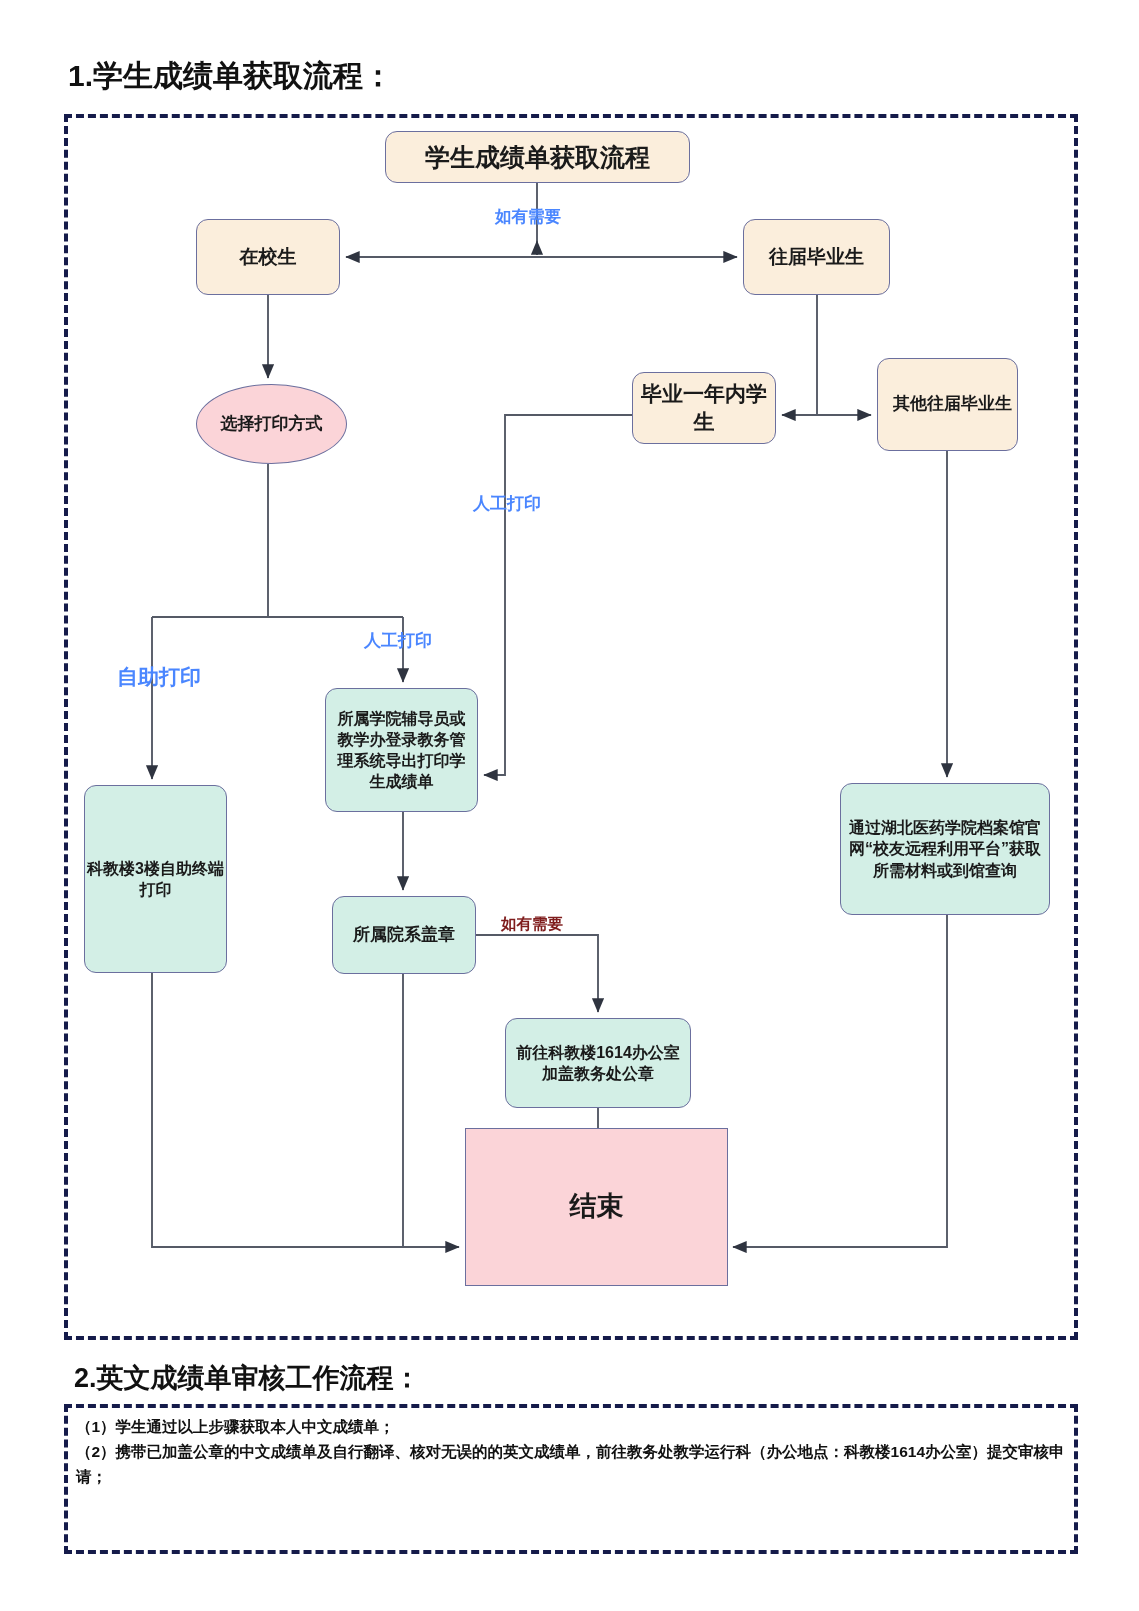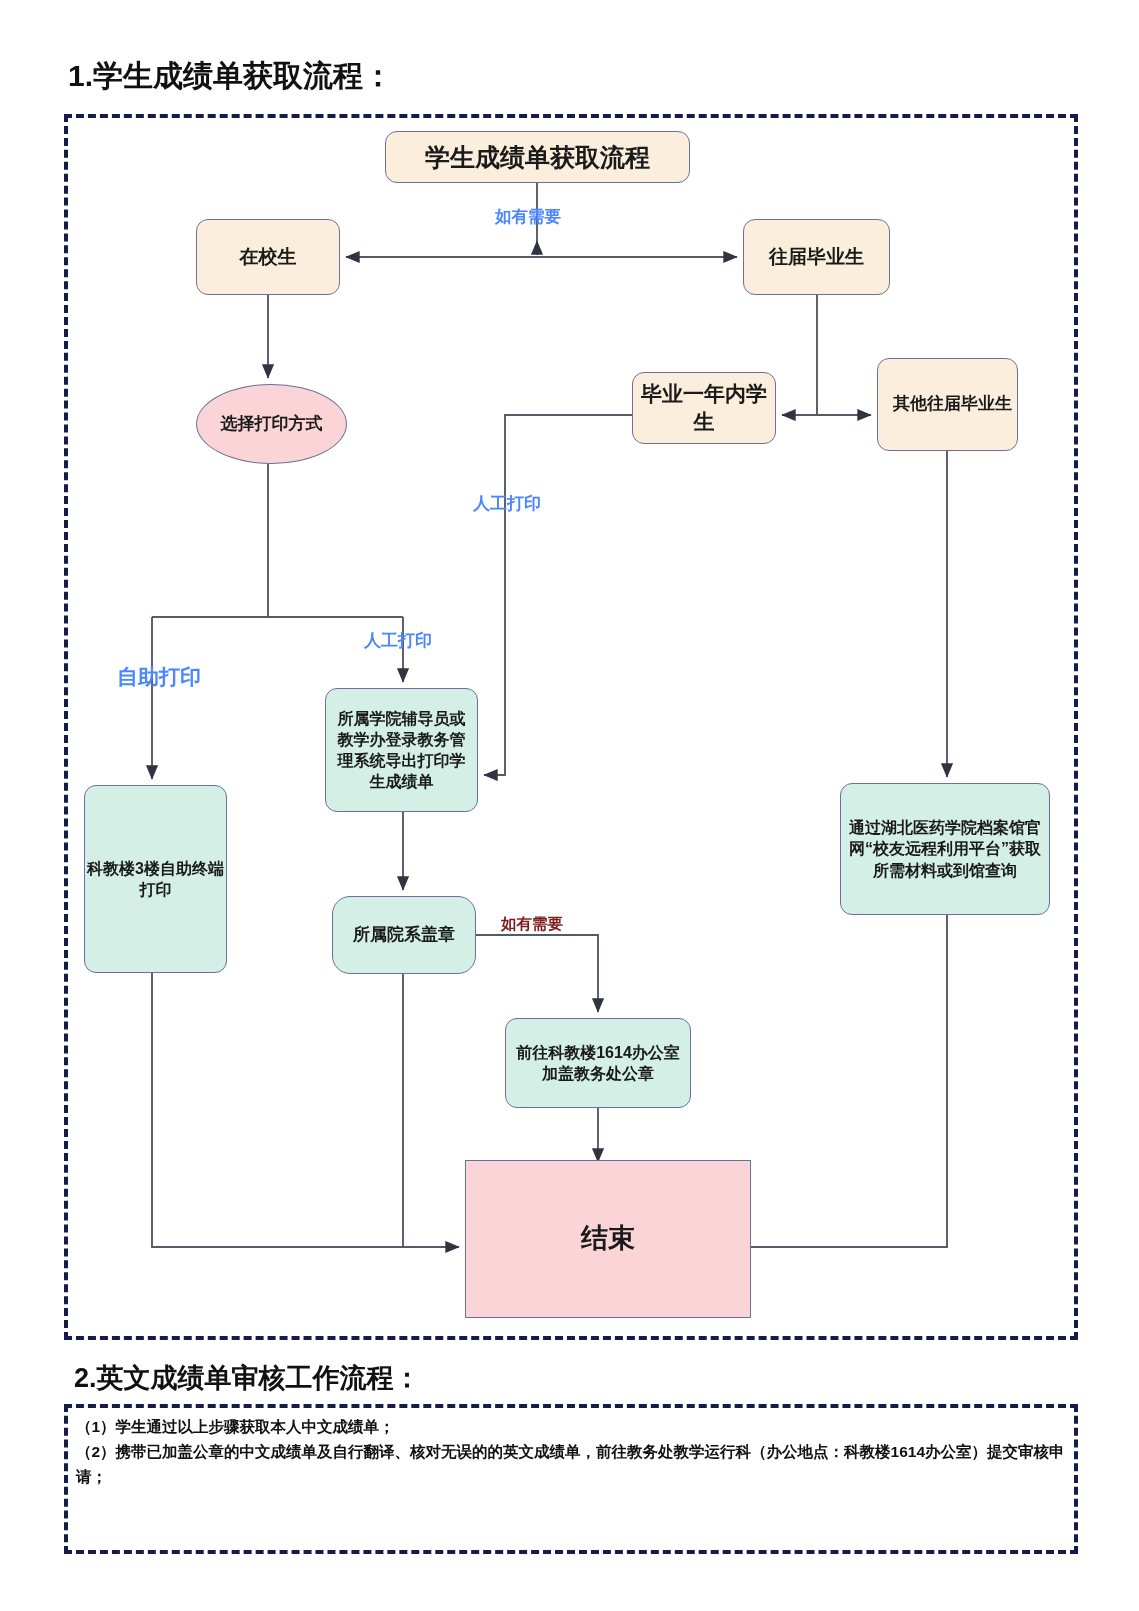--- a/index.html
+++ b/index.html
@@ -56,23 +56,23 @@
   
   #n-title   {left:385px;top:131px;width:305px;height:52px;font-size:25px;}
   #n-current {left:196px;top:219px;width:144px;height:76px;font-size:19px;}
   #n-alumni  {left:743px;top:219px;width:147px;height:76px;font-size:19px;}
   #n-choose  {left:196px;top:384px;width:151px;height:80px;font-size:17px;}
   #n-within1 {left:632px;top:372px;width:144px;height:72px;font-size:21px;}
   #n-other   {left:877px;top:358px;width:141px;height:93px;font-size:17px;padding-left:10px;}
   #n-self    {left:84px;top:785px;width:143px;height:188px;font-size:16px;}
   #n-export  {left:325px;top:688px;width:153px;height:124px;font-size:16px;padding:19px 6px;}
   #n-archive {left:840px;top:783px;width:210px;height:132px;font-size:16px;padding:4px 8px;}
-  #n-stamp   {left:332px;top:896px;width:144px;height:78px;font-size:17px;border-radius:18px;}
+  #n-stamp   {left:332px;top:896px;width:144px;height:78px;font-size:17px;}
   #n-office  {left:505px;top:1018px;width:186px;height:90px;font-size:16px;padding:16px 6px;}
-  #n-end     {left:465px;top:1160px;width:286px;height:158px;font-size:27px;text-align:right;}
+  #n-end     {left:465px;top:1128px;width:263px;height:158px;font-size:27px;text-align:right;}
 
   
   .edge-label{
     position:absolute;font-weight:bold;white-space:nowrap;
     font-size:16.5px;color:#4a86ff;
   }
   .edge-label.dark{color:#7f1d1d;font-weight:bold;font-size:15.5px;}
   #lbl-identity {left:495px;top:206px;}
   #lbl-manual-r {left:473px;top:492px;font-size:17px;}
   #lbl-manual-c {left:364px;top:629px;font-size:17px;}

